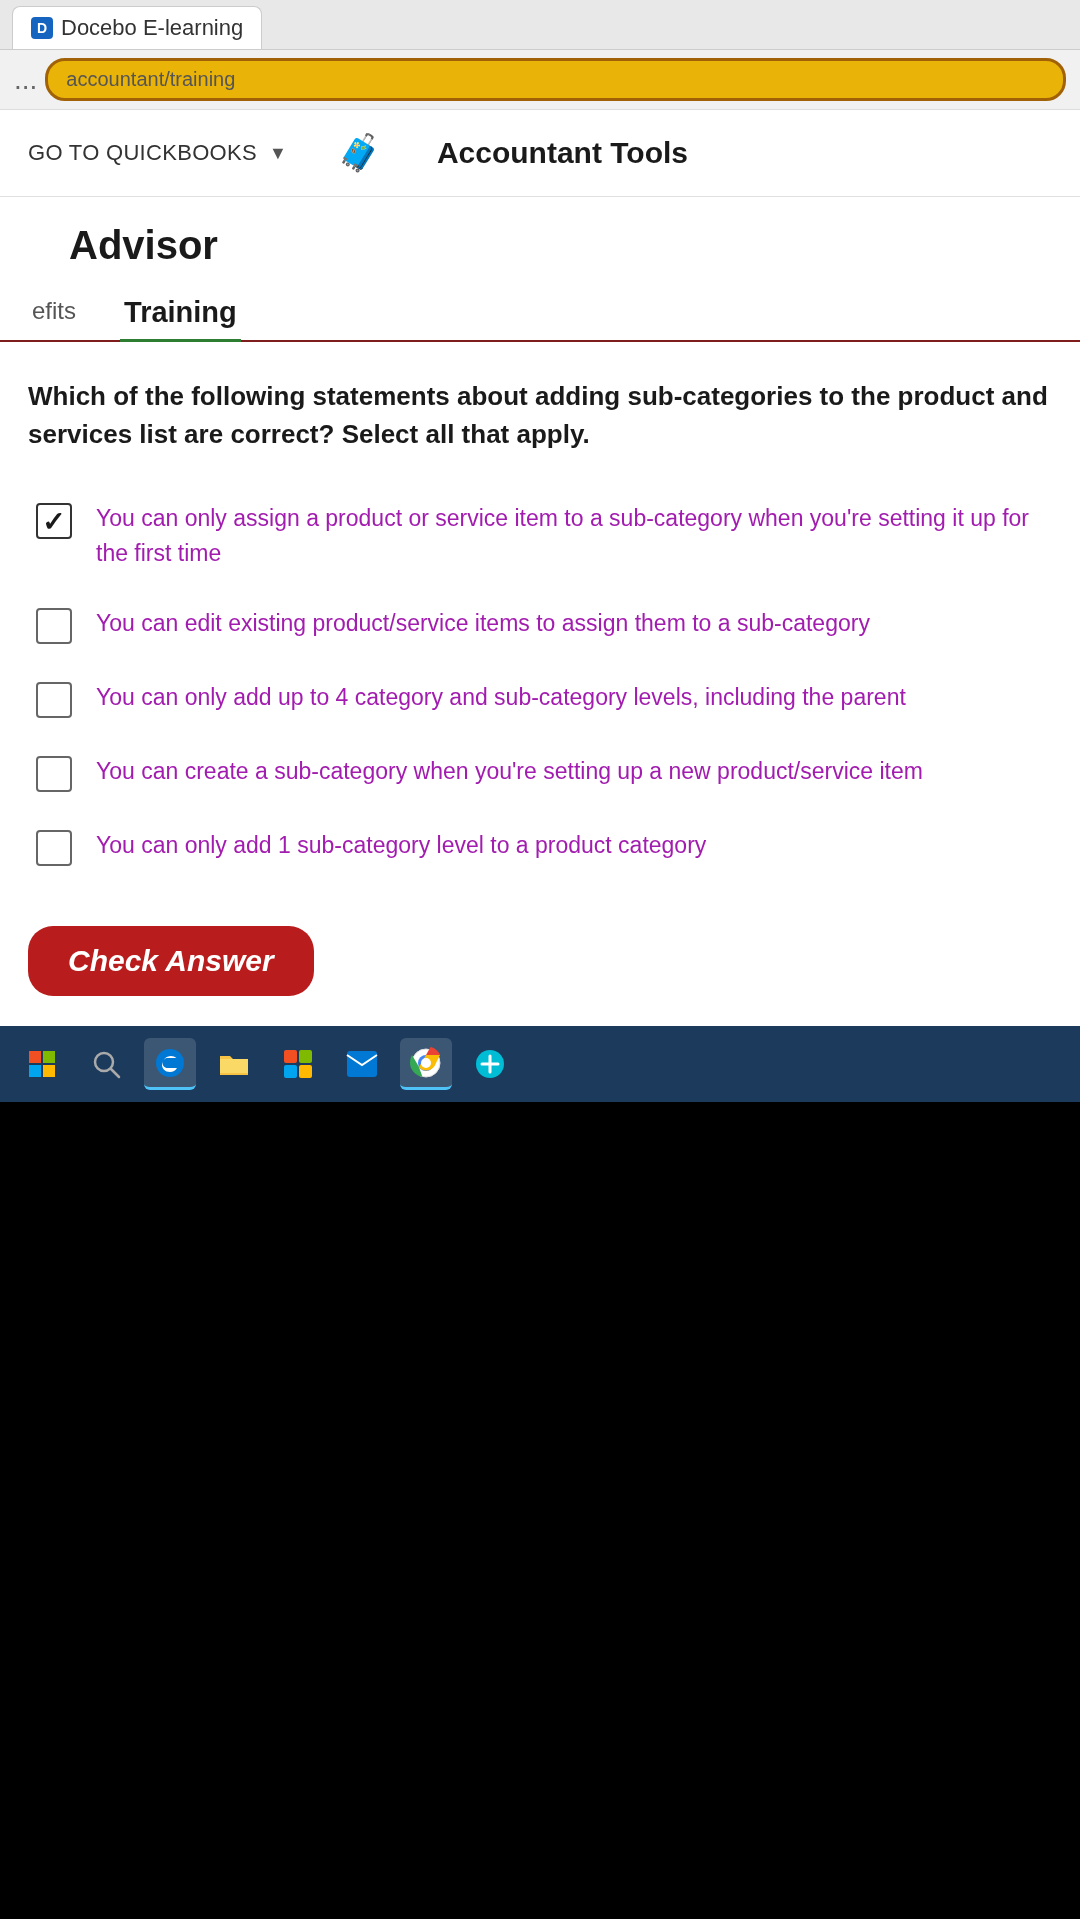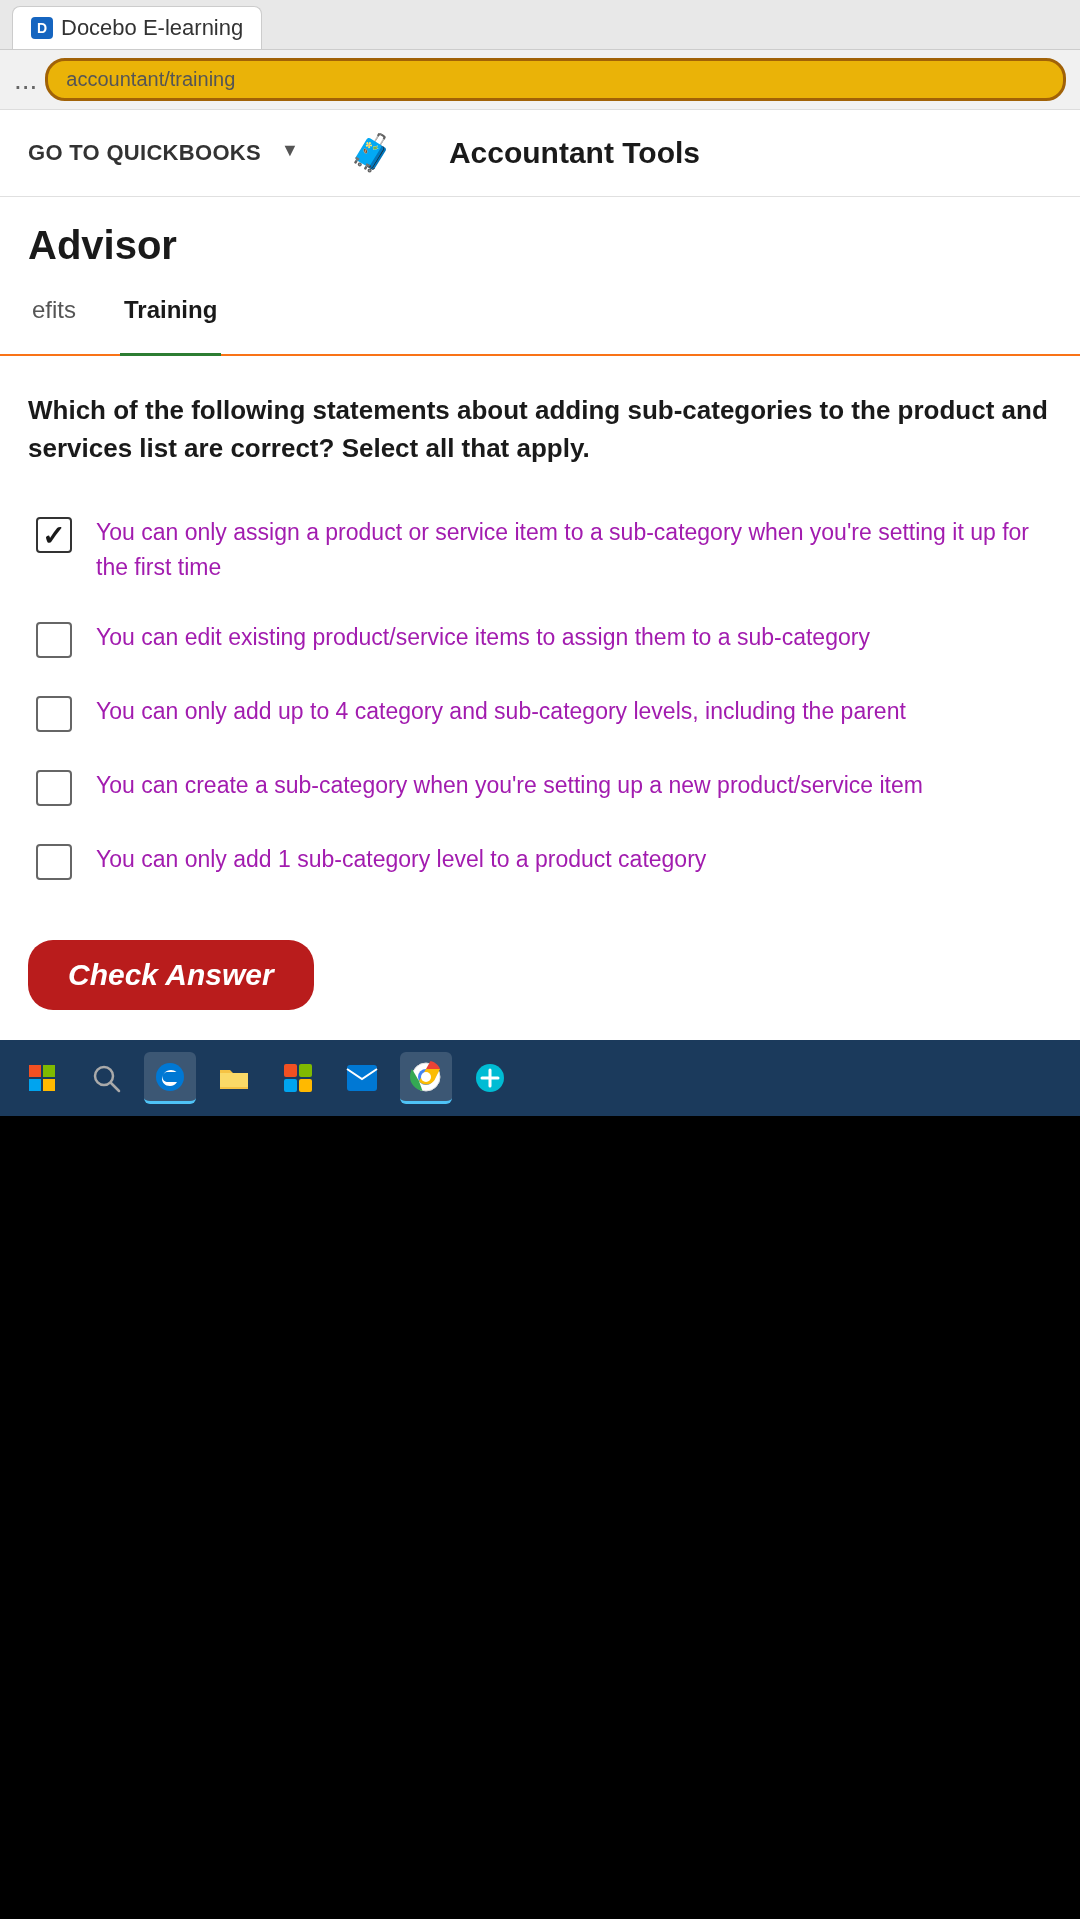--- a/index.html
+++ b/index.html
@@ -84,25 +84,26 @@
     .top-nav {
       display: flex;
       align-items: center;
       padding: 22px 28px;
       border-bottom: 1px solid #e0e0e0;
       gap: 20px;
     }
 
     .go-to-quickbooks-btn {
       display: flex;
-      gap: 20px;
+      align-items: center;
+      gap: 12px;
       background: none;
       border: none;
       font-size: 22px;
-      font-weight: 700;
+      font-weight: 400;
       color: #333;
       cursor: pointer;
       letter-spacing: 0.3px;
     }
 
     .chevron-icon {
       font-size: 18px;
       color: #555;
     }
 
@@ -121,41 +122,42 @@
     .accountant-tools-label {
       font-size: 30px;
       font-weight: 600;
       color: #1a1a1a;
       margin-left: 41px;
     }
 
     
     .page-heading-section {
       padding: 26px 28px 0 28px;
+      margin-left: 41px;
     }
 
     .page-title {
       font-size: 40px;
       font-weight: 700;
       color: #1a1a1a;
     }
 
     
     .tabs-row {
       display: flex;
-      align-items: flex-start;
+      align-items: center;
       padding: 0 28px;
-      border-bottom: 2px solid #f97316;
+      border-bottom: 2px solid #7f1d1d;
       margin-top: 16px;
       gap: 40px;
     }
 
     .tab-item {
-      font-size: 24px;
-      padding: 12px 4px 29px 4px;
+      font-size: 29px;
+      padding: 12px 4px 10px 4px;
       color: #555;
       cursor: pointer;
       border-bottom: 3px solid transparent;
       margin-bottom: -2px;
     }
 
     .tab-item.active {
       color: #1a1a1a;
       font-weight: 700;
       border-bottom: 3px solid #2d7d32;

